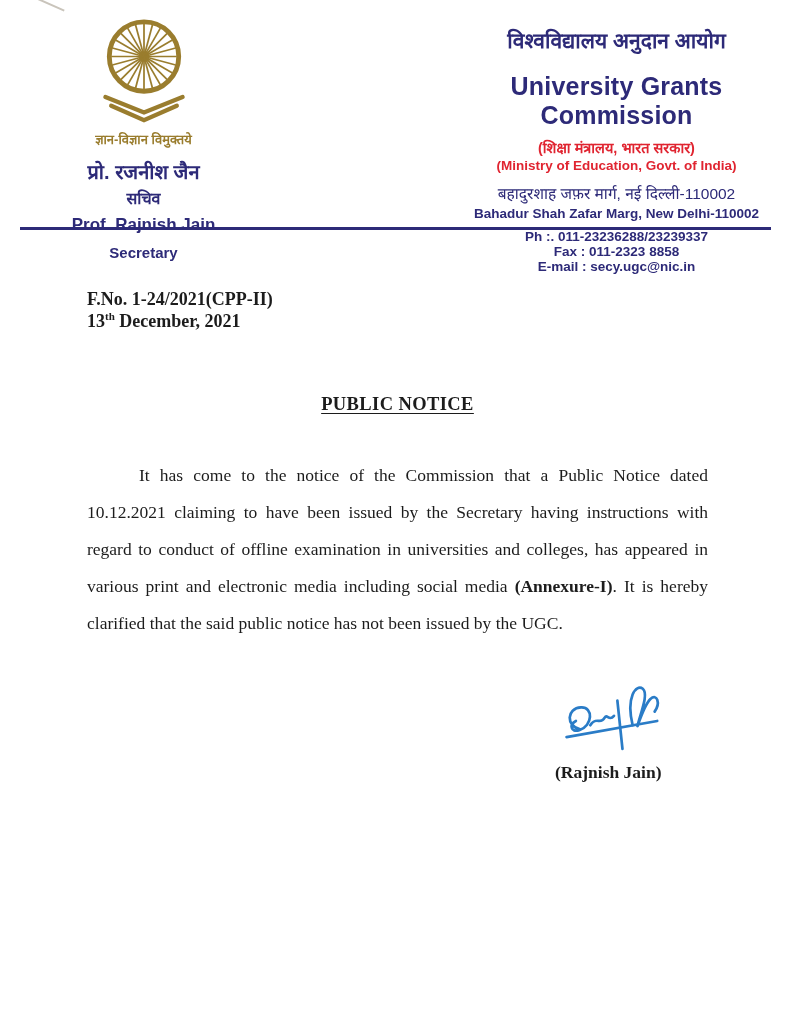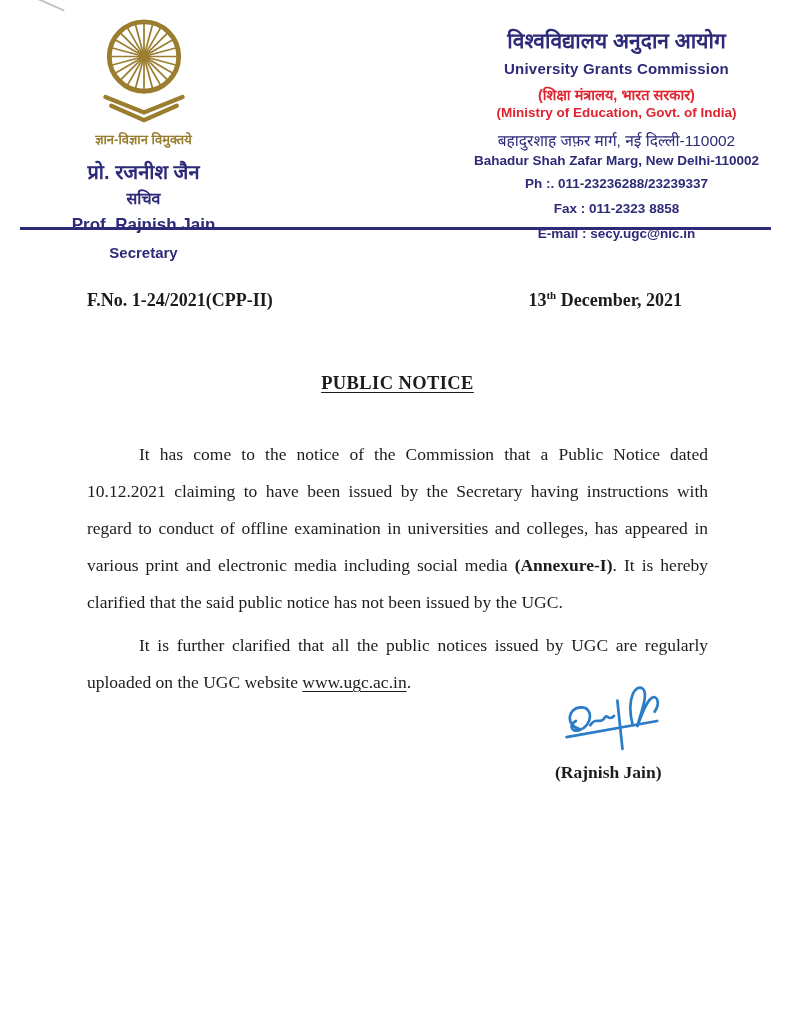--- a/index.html
+++ b/index.html
@@ -19,35 +19,35 @@
   .lh-name-hi{font-family:"Liberation Sans",sans-serif;font-weight:bold;font-size:20px;color:#2d2a78;margin-top:10px;}
   .lh-title-hi{font-family:"Liberation Sans",sans-serif;font-weight:bold;font-size:16px;color:#2d2a78;margin-top:2px;}
   .lh-name-en{font-family:"Liberation Sans",sans-serif;font-weight:bold;font-size:17px;color:#2d2a78;margin-top:6px;}
   .lh-title-en{font-family:"Liberation Sans",sans-serif;font-weight:bold;font-size:15px;color:#2d2a78;margin-top:9px;}
 
   .emblem-block{position:absolute;left:50%;top:12px;transform:translateX(-50%);width:130px;text-align:center;}
   .emblem-caption{font-family:"Liberation Sans",sans-serif;font-weight:bold;font-size:11px;color:#9a7d2e;margin-top:2px;}
 
   .lh-right{position:absolute;right:18px;top:26px;width:305px;text-align:center;font-family:"Liberation Sans",sans-serif;}
   .org-hi{font-size:21px;font-weight:bold;color:#2d2a78;}
-  .org-en{font-size:15px;font-weight:bold;color:#2d2a78;margin-top:6px;letter-spacing:0.2px;}
+  .org-en{font-size:25px;font-weight:bold;color:#2d2a78;margin-top:18px;letter-spacing:0.2px;}
   .ministry-hi{font-size:14.5px;font-weight:bold;color:#e02430;margin-top:7px;}
   .ministry-en{font-size:13.5px;font-weight:bold;color:#e02430;margin-top:1px;}
   .addr-hi{font-size:15.5px;font-weight:normal;color:#2d2a78;margin-top:9px;}
   .addr-en{font-size:13.5px;font-weight:bold;color:#2d2a78;margin-top:2px;}
-  .contact{font-size:13.5px;font-weight:bold;color:#2d2a78;margin-top:10px;}
+  .contact{font-size:13.5px;font-weight:bold;color:#2d2a78;margin-top:0;}
   .contact.first{margin-top:8px;}
 
   .head-rule{position:absolute;left:20px;right:16px;top:227px;height:3px;background:#2d2a78;}
 
   .fold-mark{position:absolute;left:28px;top:2px;width:38px;height:1.5px;background:#c9c4bb;transform:rotate(24deg);}
 
   
   .doc{position:absolute;left:87px;right:79px;top:289px;}
-  .file-row{display:flex;justify-content:space-between;align-items:baseline;font-weight:bold;font-size:18px;}
+  .file-row{display:flex;justify-content:space-between;align-items:baseline;font-weight:bold;font-size:18px;flex-direction:column;}
   .file-date{padding-right:26px;}
   .file-date sup{font-size:11px;}
   .notice-heading{text-align:center;font-weight:bold;font-size:18.5px;margin-top:62px;letter-spacing:0.4px;}
   .notice-heading span{text-decoration:underline;text-underline-offset:3px;}
   .para{font-size:17.5px;line-height:37px;text-align:justify;text-indent:52px;margin:0;}
   .para1{margin-top:42px;}
   .para2{margin-top:6px;}
   .para b{font-weight:bold;}
   .doc-link{color:#1c1c1c;text-decoration:underline;text-underline-offset:3px;cursor:pointer;}
 
@@ -117,21 +117,20 @@
       <span class="file-no">F.No. 1-24/2021(CPP-II)</span>
       <span class="file-date"><span>13</span><sup>th</sup><span> December, 2021</span></span>
     </div>
 
     <div class="notice-heading">
       <span>PUBLIC NOTICE</span>
     </div>
 
     <p class="para para1"><span>It has come to the notice of the Commission that a Public Notice dated 10.12.2021 claiming to have been issued by the Secretary having instructions with regard to conduct of offline examination in universities and colleges, has appeared in various print and electronic media including social media </span><b>(Annexure-I)</b><span>. It is hereby clarified that the said public notice has not been issued by the UGC.</span></p>
 
-    <p class="para para2"><span>It is further clarified that all the public notices issued by UGC are regularly uploaded on the UGC website </span><a class="doc-link">www.ugc.ac.in</a><span>.</span></p>
 
   </div>
 
   <div class="sig-block">
     <span>
       <svg width="140" height="72" viewBox="0 0 150 85">
         <g fill="none" stroke="#2a7cc7" stroke-width="3.2" stroke-linecap="round">
           <path d="M22 56 C5 52 6 31 23 30 C38 29 37 52 21 57 C11 60 9 50 17 46"></path>
           <path d="M34 51 C41 40 46 51 51 42 C54 37 56 47 62 40"></path>
           <path d="M84 51 C76 18 88 2 96 8 C103 14 94 35 90 51 C88 58 97 28 105 20 C113 13 117 25 110 35"></path>

